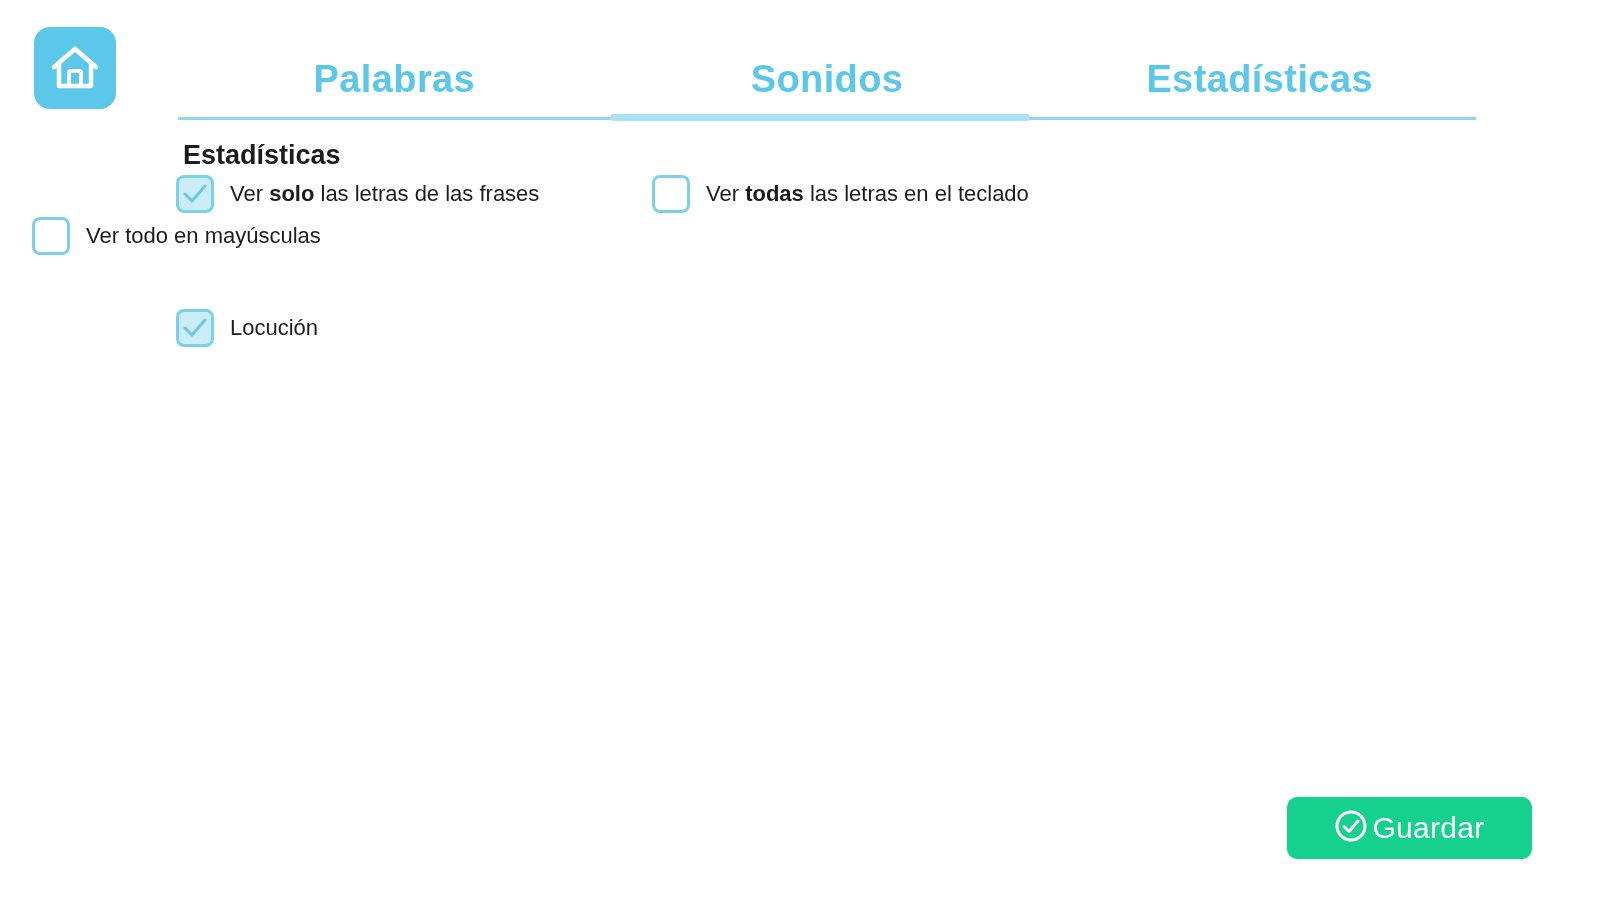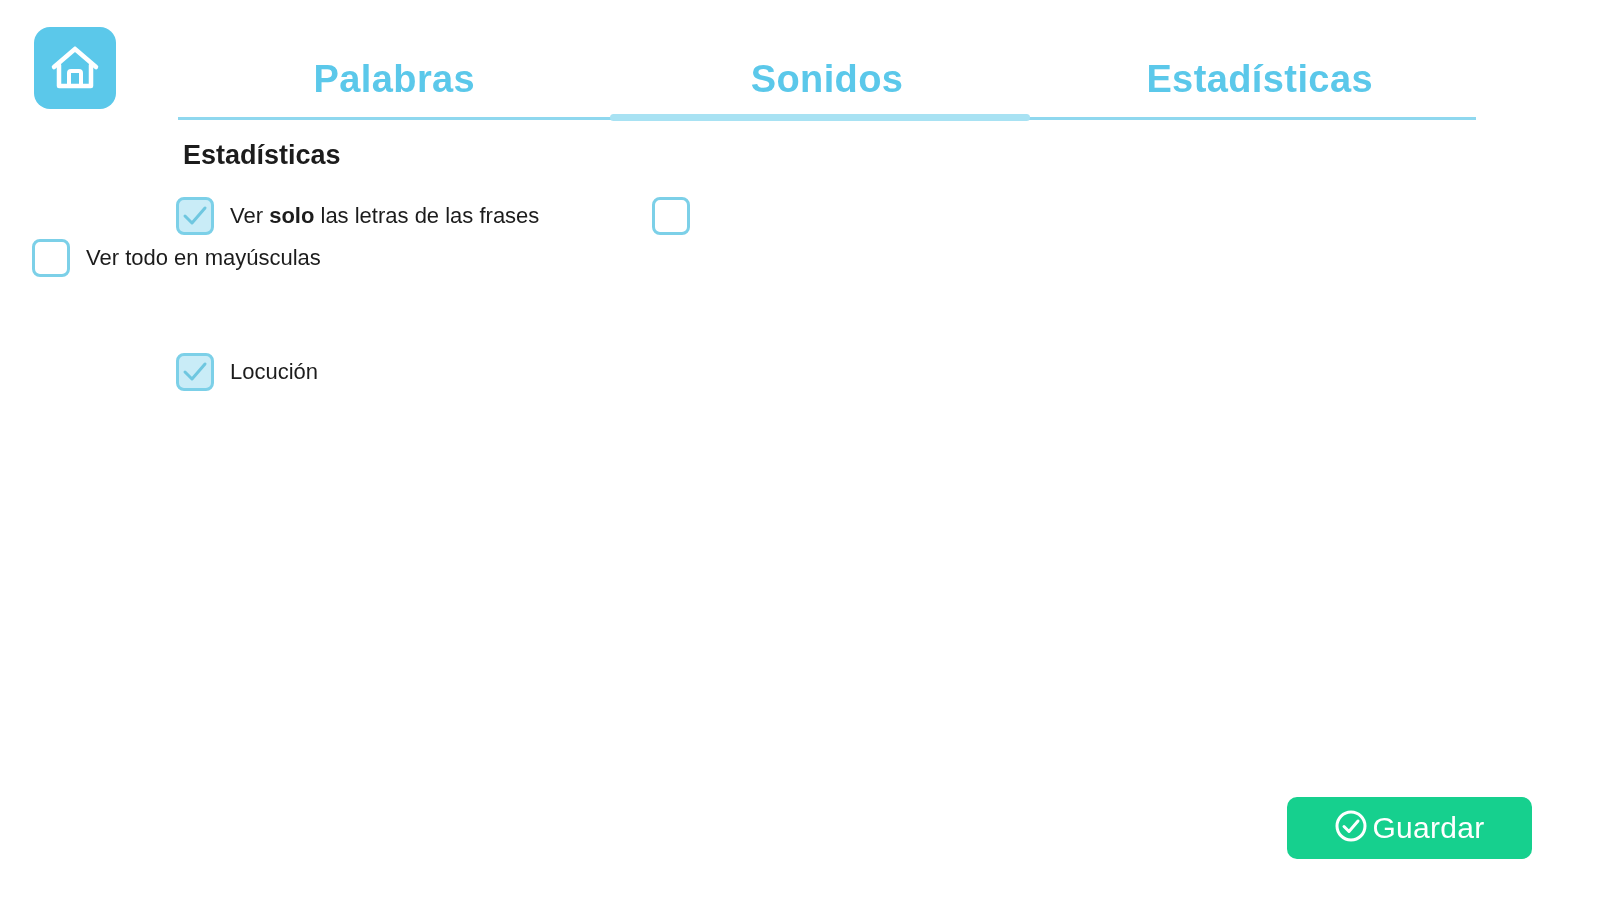--- a/index.html
+++ b/index.html
@@ -85,21 +85,21 @@
   .section {
     position: relative;
   }
   .section-title {
     font-size: 27px;
     font-weight: bold;
     color: #1c1c1c;
     margin-left: 183px;
   }
   .rows {
-    margin-top: 24px;
+    margin-top: 2px;
   }
   .row {
     display: flex;
     align-items: center;
     height: 42px;
     margin-bottom: 0px;
   }
   .cell {
     display: flex;
     align-items: center;
@@ -192,20 +192,21 @@
               <svg class="tick" width="26" height="22" viewBox="0 0 26 22" fill="none">
                 <path d="M3 11 L10 18 L23 3" stroke="#6fc7e0" stroke-width="3" stroke-linecap="round" stroke-linejoin="round"></path>
               </svg>
             </span>
             <span class="cb-label"><span>Ver </span><b>solo</b><span> las letras de las frases</span></span>
           </div>
           <div class="cell cell-right">
             <span class="checkbox">
               
             </span>
+            <span class="cb-label"><span>Ver </span><b>todas</b><span> las letras en el teclado</span></span>
           </div>
         </div>
 
         <div class="row">
           <div class="cell cell-right">
             <span class="checkbox">
               
             </span>
             <span class="cb-label"><span>Ver todo en mayúsculas</span><b></b><span></span></span>
           </div>

